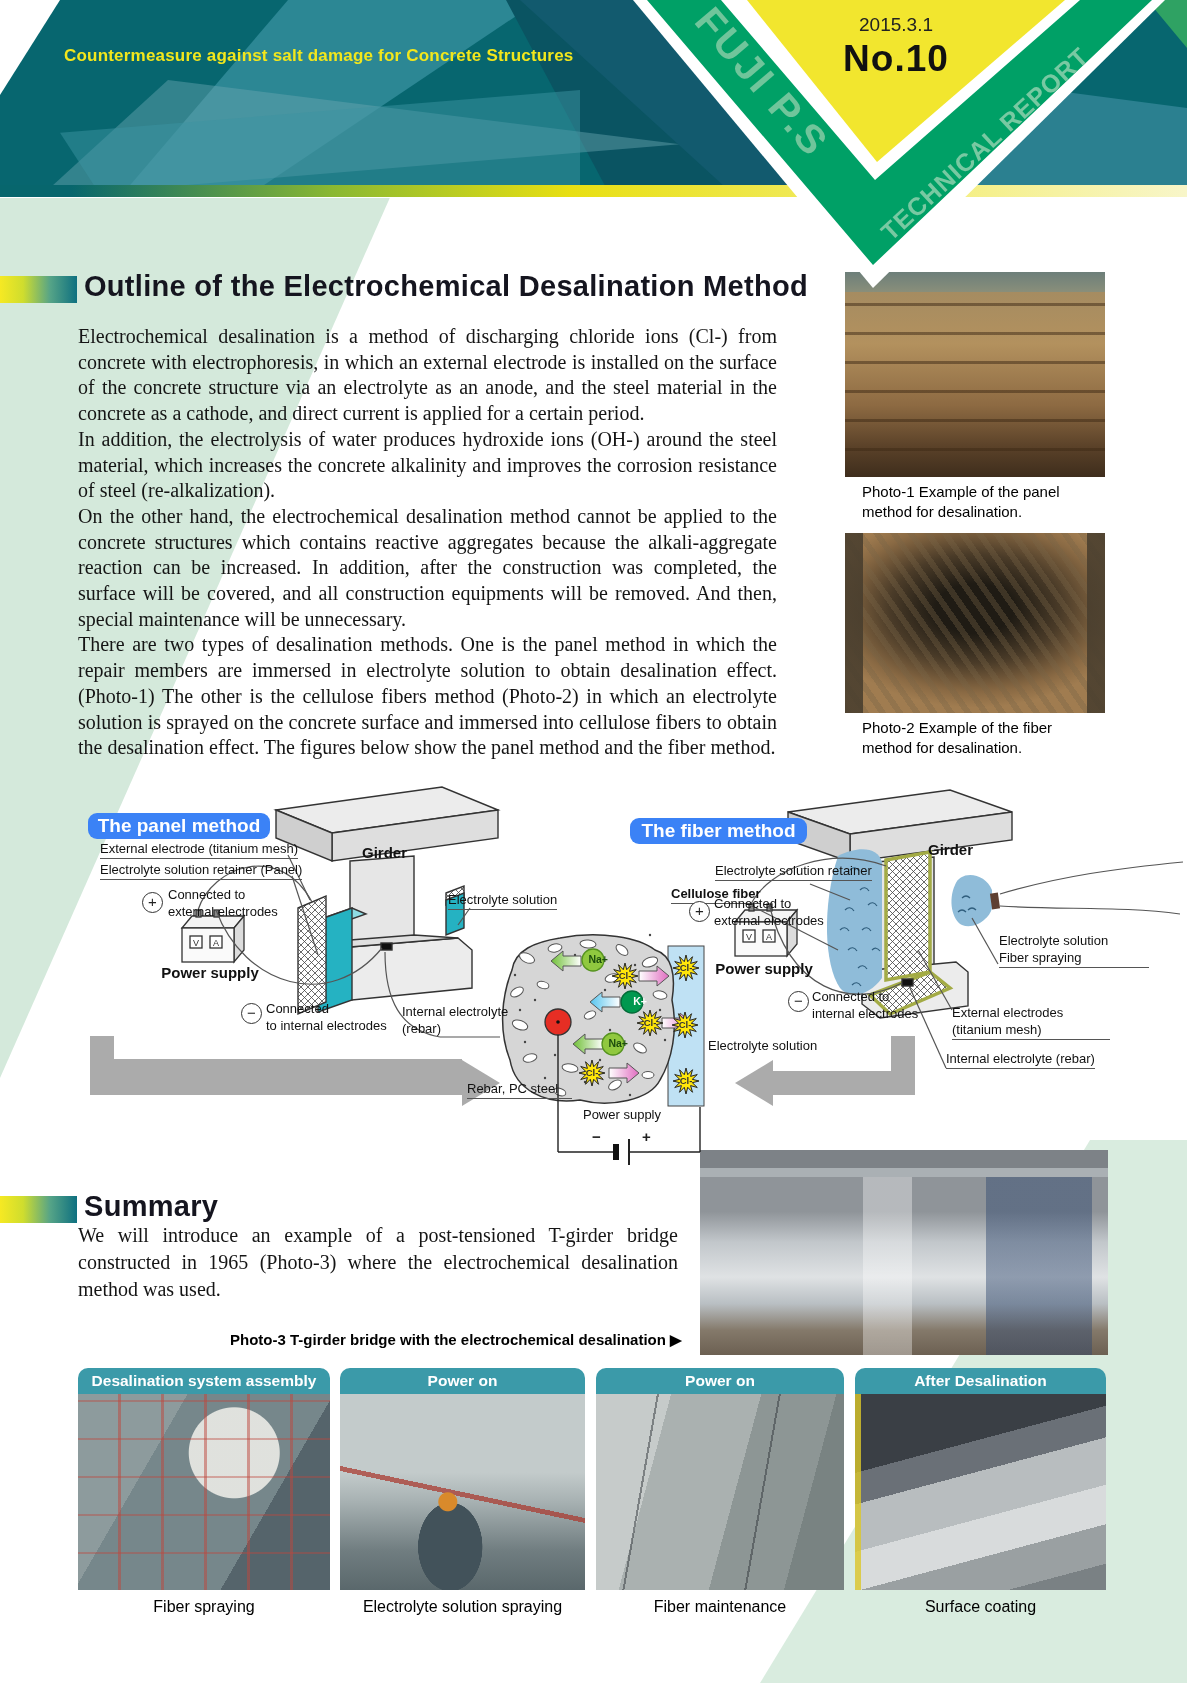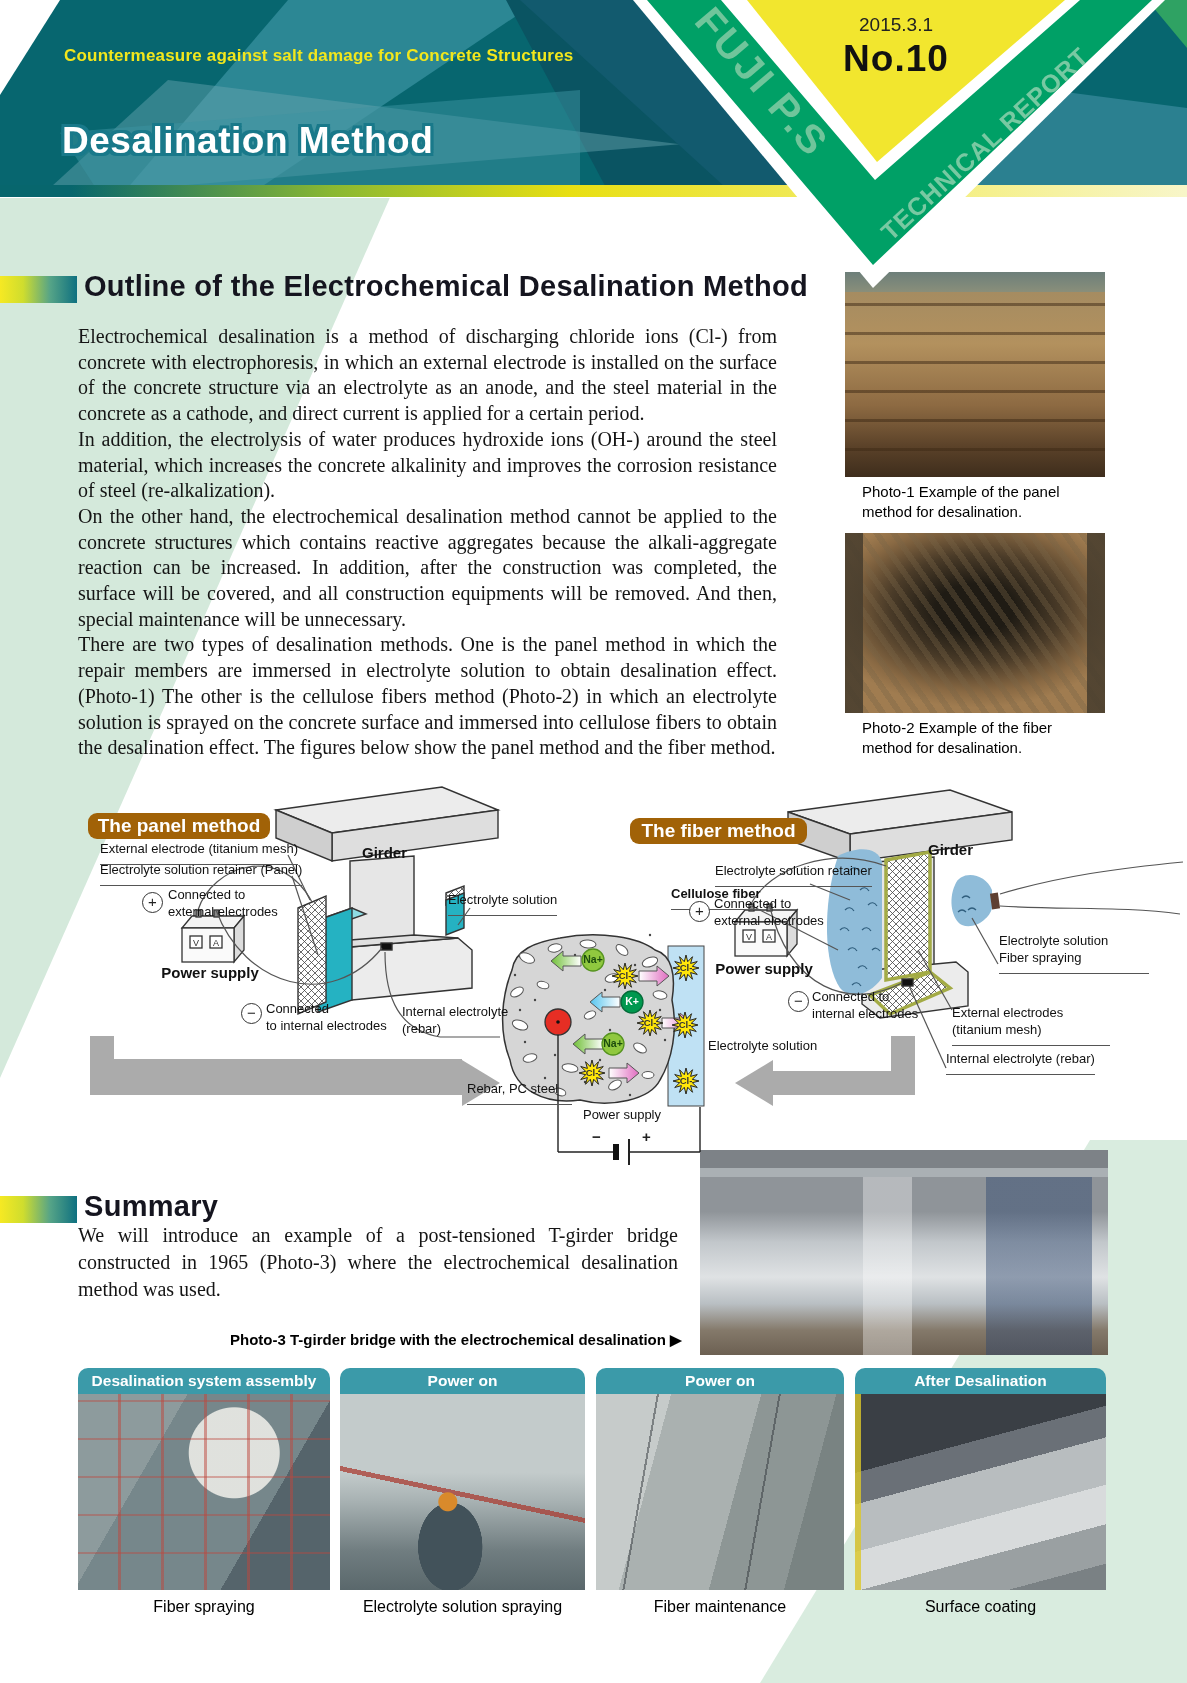--- a/index.html
+++ b/index.html
@@ -43,27 +43,27 @@
     repeating-linear-gradient(55deg,rgba(120,100,70,.35) 0 6px,rgba(0,0,0,0) 6px 14px),
     radial-gradient(ellipse 60% 55% at 50% 42%,#1f1b14 0 25%,#4a3b28 55%,#8a6a44 85%,#a07c50 100%);}
   #photo3{left:700px;top:1150px;width:408px;height:205px;
     background:linear-gradient(180deg,#7d8287 0 9%,#aab0b4 9% 13%,rgba(0,0,0,0) 13%),
     linear-gradient(90deg,rgba(0,0,0,0) 0 40%,rgba(255,255,255,.35) 40% 52%,rgba(0,0,0,0) 52%),
     linear-gradient(90deg,rgba(0,0,0,0) 0 70%,rgba(45,70,110,.45) 70% 96%,rgba(0,0,0,0) 96%),
     linear-gradient(180deg,#8f9499 0 30%,#c2c7cb 45%,#dfe2e4 62%,#b9bfc3 75%,#84796a 88%,#6c6052 100%);}
   
   .lbl{position:absolute;font-size:13px;line-height:1.32;color:#111;white-space:pre-line;z-index:3;}
   .nw{white-space:nowrap;display:inline-block;}
-  .ul{border-bottom:1.3px solid #555;padding-bottom:7px;}
-  .badge{position:absolute;background:#a16207;color:#fff;font-weight:bold;font-size:19px;text-align:center;
+  .ul{border-bottom:1.3px solid #555;padding-bottom:1px;}
+  .badge{position:absolute;background:#3b82f6;color:#fff;font-weight:bold;font-size:19px;text-align:center;
     line-height:26px;height:26px;border-radius:9px;z-index:3;}
   .pm-circle{position:absolute;width:19px;height:19px;border:1.6px solid #333;border-radius:50%;background:#fff;
     text-align:center;line-height:18px;font-size:15px;color:#222;z-index:3;}
   .ps-label{position:absolute;font-size:15px;font-weight:bold;color:#111;text-align:center;z-index:3;}
-  .ion-label{position:absolute;width:30px;text-align:center;font-size:10.5px;font-weight:bold;z-index:3;}
+  .ion-label{position:absolute;width:30px;text-align:right;font-size:10.5px;font-weight:bold;z-index:3;}
   .cl-label{position:absolute;width:24px;text-align:center;font-size:9.5px;font-weight:bold;color:#333;z-index:3;}
   .batt-sign{position:absolute;font-size:15px;font-weight:bold;color:#222;z-index:3;}
   
   .col-header{position:absolute;top:1368px;height:26px;background:#3b9aa9;border-radius:10px 10px 0 0;
     color:#fff;font-weight:bold;font-size:15.5px;text-align:center;line-height:26px;z-index:2;}
   .col-photo{position:absolute;top:1394px;height:196px;z-index:1;}
   .col-cap{position:absolute;top:1598px;font-size:16px;color:#000;text-align:center;z-index:2;}
   #bphoto1{background:
     repeating-linear-gradient(90deg,rgba(0,0,0,0) 0 40px,rgba(190,70,60,.5) 40px 43px),
     repeating-linear-gradient(0deg,rgba(0,0,0,0) 0 36px,rgba(190,70,60,.4) 36px 38px),
@@ -92,21 +92,20 @@
   <div id="header">
     <div class="hdec" style="left:120px;top:0;width:420px;height:197px;background:#2c8794;clip-path:polygon(40% 0,100% 0,30% 100%,0 100%);"></div>
     <div class="hdec" style="left:380px;top:0;width:420px;height:197px;background:#0a5462;clip-path:polygon(30% 0,75% 0,100% 100%,55% 100%);"></div>
     <div class="hdec" style="left:40px;top:80px;width:640px;height:117px;background:rgba(106,167,178,.45);clip-path:polygon(0 100%,20% 0,100% 55%);"></div>
     <div class="hdec" style="left:60px;top:90px;width:520px;height:107px;background:rgba(59,147,161,.5);clip-path:polygon(0 40%,100% 0,100% 100%,8% 100%);"></div>
     <div class="hdec" style="left:520px;top:0;width:360px;height:197px;background:#125a6e;clip-path:polygon(0 0,40% 0,100% 100%,60% 100%);"></div>
     <div class="hdec" style="left:820px;top:60px;width:367px;height:137px;background:#2b8090;clip-path:polygon(0 0,100% 35%,100% 100%,15% 100%);"></div>
     <div class="hdec" style="left:0;top:0;width:60px;height:95px;background:#fff;clip-path:polygon(0 0,100% 0,0 100%);"></div>
     <div class="hdec" style="left:1130px;top:0;width:57px;height:48px;background:#2fa263;clip-path:polygon(30% 0,100% 0,100% 100%);"></div>
     <div id="header-subtitle">Countermeasure against salt damage for Concrete Structures</div>
-    <div class="title-line" style="top:120px;">Desalination Method</div>
     <div id="header-grad"></div>
   </div>
 
   <svg id="ribbon" viewBox="0 0 562 292">
     <polygon points="8,0 248,288 540,0" fill="#ffffff"></polygon>
     <polygon points="22,0 248,265 527,0 455,0 250,180 96,0" fill="#00a066"></polygon>
     <polygon points="122,0 440,0 252,162" fill="#f2e62e"></polygon>
     <text transform="translate(68,22) rotate(49.5)" font-family="Liberation Sans, sans-serif" font-size="40" font-weight="bold" fill="#7cc9a1" fill-opacity="0.9" letter-spacing="3">FUJI P.S</text>
     <text transform="translate(266,242) rotate(-42.6)" font-family="Liberation Sans, sans-serif" font-size="25" font-weight="bold" fill="#85cda8" fill-opacity="0.9" letter-spacing="1">TECHNICAL REPORT</text>
   </svg>

